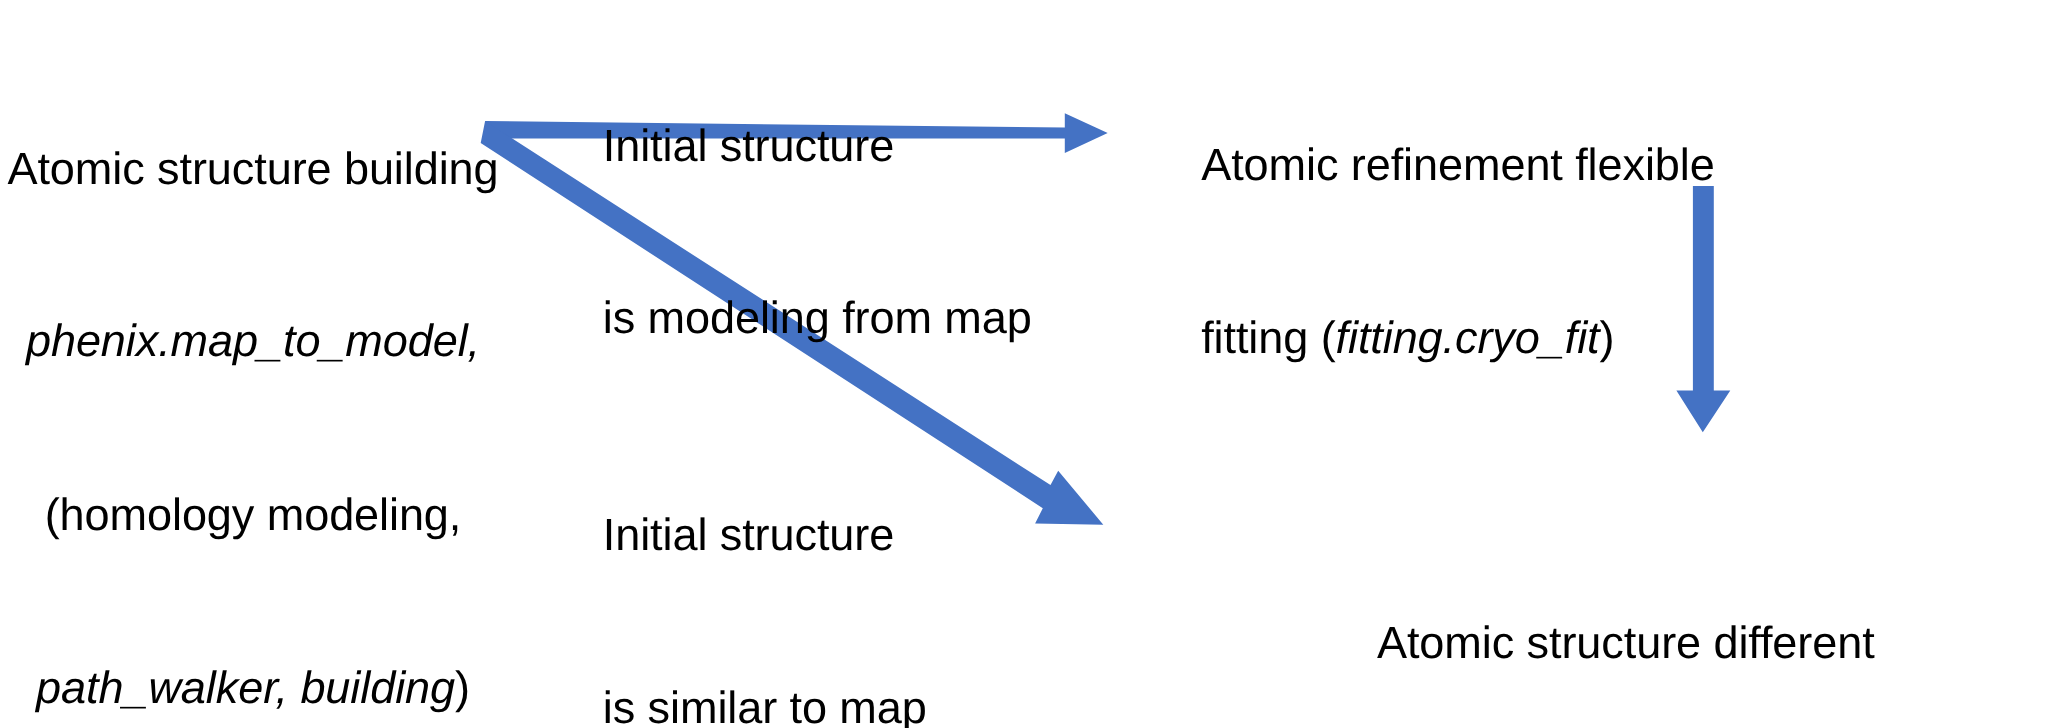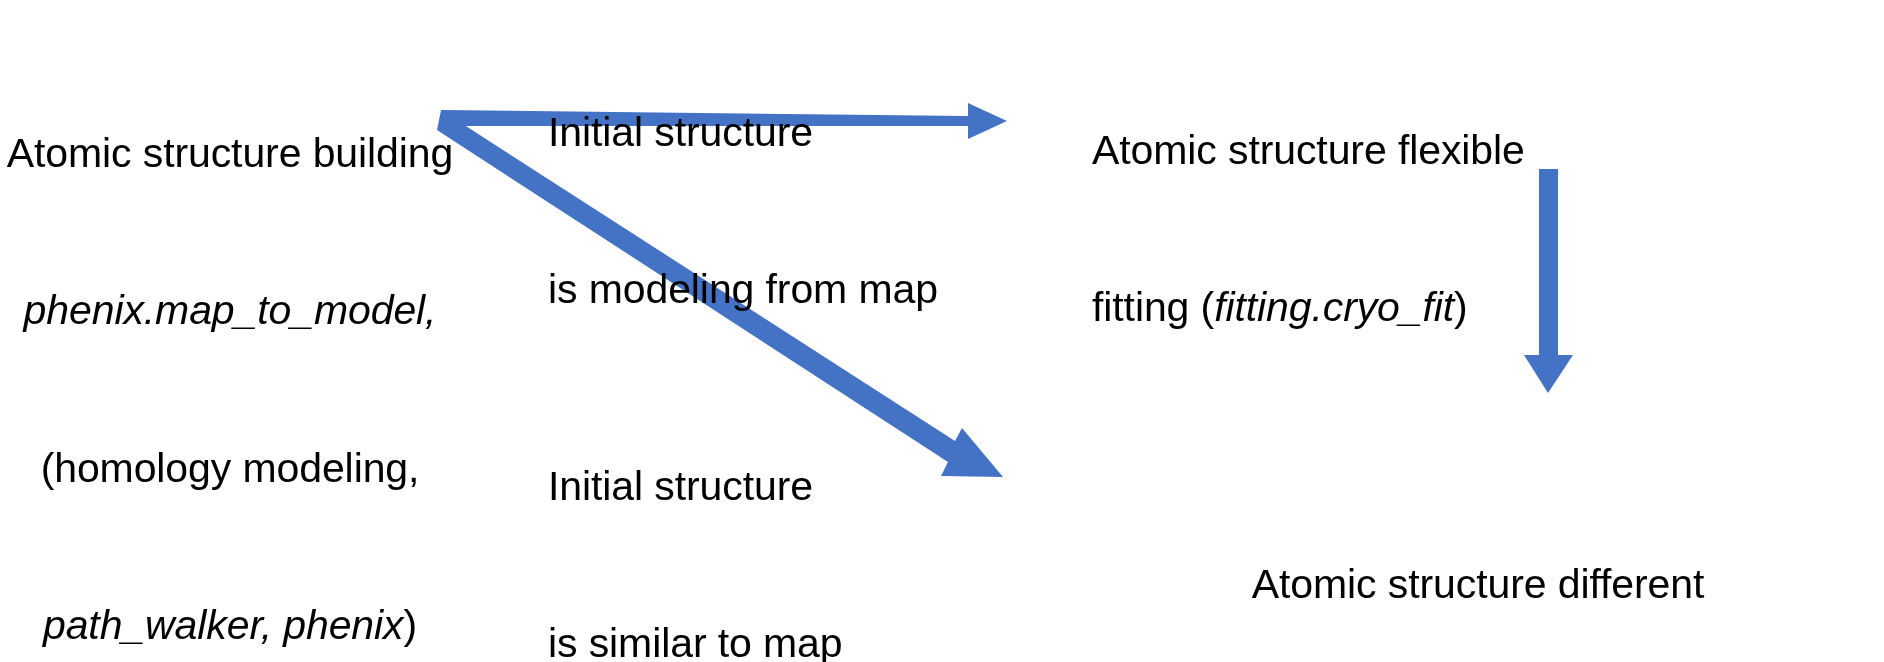--- a/index.html
+++ b/index.html
@@ -90,30 +90,30 @@
 
     <g>
       <path d="M 1539,169 L 1558,169 L 1558,355 L 1573,355 L 1548,393 L 1524,355 L 1539,355 Z" fill="#4472c4"></path>
     </g>
   </svg>
 
   <div class="txt" id="node-building">
     <span class="line">Atomic structure building</span>
     <span class="line it">phenix.map_to_model,</span>
     <span class="line">(homology modeling,</span>
-    <span class="line"><span class="it">path_walker, phenix</span><span>)</span></span>
+    <span class="line"><span class="it">path_walker, building</span><span>)</span></span>
   </div>
 
   <div class="txt" id="label-different">
     <span class="line">Initial structure</span>
     <span class="line">is modeling from map</span>
   </div>
 
   <div class="txt" id="node-flexible-fitting">
-    <span class="line">Atomic structure flexible</span>
+    <span class="line">Atomic refinement flexible</span>
     <span class="line"><span>fitting (</span><span class="it">fitting.cryo_fit</span><span>)</span></span>
   </div>
 
   <div class="txt" id="label-similar">
     <span class="line">Initial structure</span>
     <span class="line">is similar to map</span>
   </div>
 
   <div class="txt" id="node-refinement">
     <span class="line">Atomic structure different</span>

